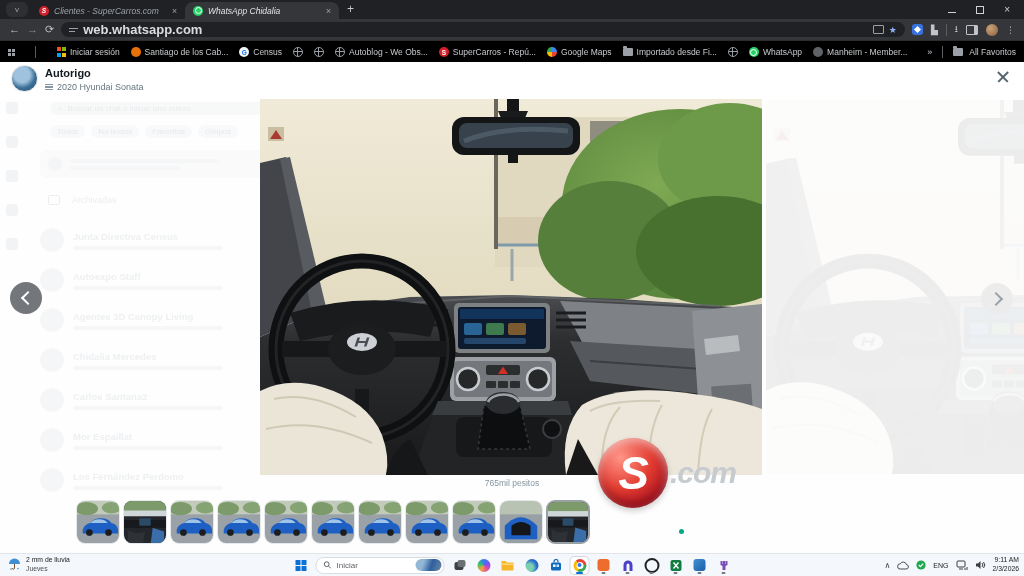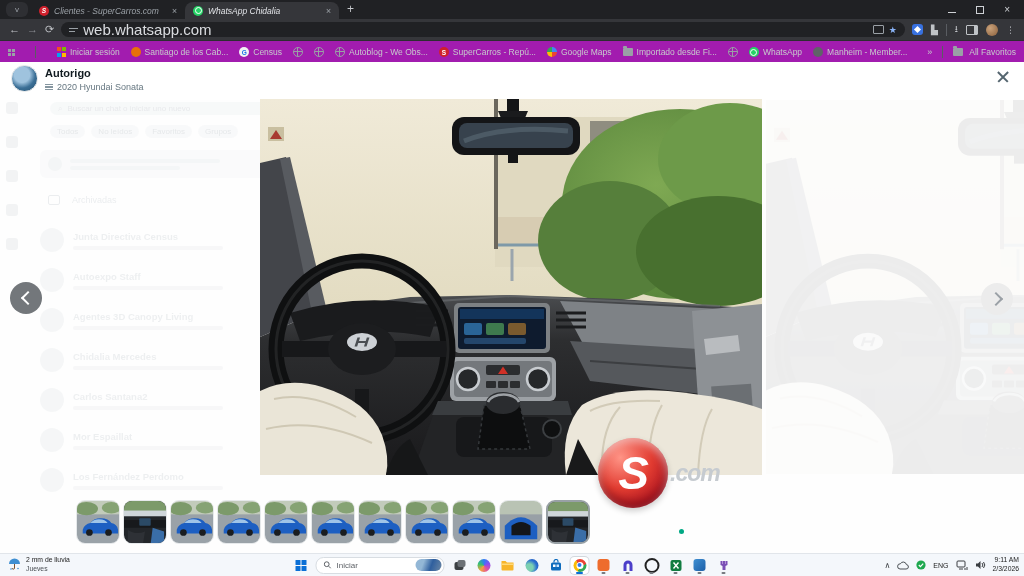--- a/index.html
+++ b/index.html
@@ -24,38 +24,38 @@
   .wincontrols{margin-left:auto;display:flex;align-items:center;gap:20px;padding:0 14px;height:100%;}
   .wc{width:8px;height:8px;position:relative;}
   .wc-min{border-bottom:1px solid #cfd2d6;height:5px;}
   .wc-max{border:1px solid #cfd2d6;width:6px;height:6px;}
   .wc-close{color:#cfd2d6;font-size:10px;line-height:8px;}
 
   .toolbar{position:absolute;top:19px;left:0;right:0;height:21px;background:#35363a;display:flex;align-items:center;gap:7px;padding:0 9px;}
   .navic{color:#c0c3c7;font-size:11px;line-height:1;}
   .navic.dim{color:#8b8e93;}
   .omnibox{flex:1;height:15px;border-radius:8px;background:#202124;display:flex;align-items:center;gap:5px;padding:0 8px;min-width:0;}
-  .omni-url{color:#dadce0;font-size:15px;flex:1;}
+  .omni-url{color:#dadce0;font-size:13px;flex:1;font-weight:bold;}
   .tune{display:flex;flex-direction:column;gap:2px;width:9px;}
   .tune i{height:1px;background:#9aa0a6;display:block;}
   .tune i:first-child{width:9px}.tune i:last-child{width:6px}
   .star{color:#8ab4f8;font-size:9px;}
   .cast{width:9px;height:7px;border:1px solid #9aa0a6;border-radius:1px;position:relative;}
   .tb-right{display:flex;align-items:center;gap:8px;}
   .ext-pin{width:11px;height:11px;border-radius:3px;background:#3871e0;display:flex;align-items:center;justify-content:center;}
   .ext-pin i{width:5px;height:5px;background:#fff;transform:rotate(45deg);display:block;}
   .puzzle{color:#c0c3c7;font-size:9px;}
   .vsep{width:1px;height:12px;background:#5a5d62;}
   .dl{color:#c0c3c7;font-size:9px;}
   .panelic{width:10px;height:8px;border:1px solid #c0c3c7;border-radius:1px;position:relative;}
   .panelic:before{content:"";position:absolute;right:0;top:0;bottom:0;width:3px;background:#c0c3c7;}
   .avatar-sm{width:12px;height:12px;border-radius:50%;background:radial-gradient(circle at 35% 35%,#caa27a,#8a5f3c);}
   .dots3{color:#c0c3c7;font-size:9px;letter-spacing:0;}
 
-  .bookmarksbar{position:absolute;top:40px;left:0;right:0;height:22px;background:#a21caf;border-top:1px solid #2c2d31;
+  .bookmarksbar{position:absolute;top:40px;left:0;right:0;height:22px;background:#000000;border-top:1px solid #2c2d31;
     border-bottom:1px solid #1c1d1f;display:flex;align-items:center;padding:0 8px;gap:12px;}
   .appsgrid{display:grid;grid-template-columns:3px 3px;grid-gap:1px;margin-right:4px;}
   .appsgrid i{width:3px;height:3px;background:#9aa0a6;display:block;}
   .bmsep{width:1px;height:12px;background:#5a5d62;margin:0 4px;}
   .bmlist{display:flex;align-items:center;gap:3px;flex:1;min-width:0;overflow:hidden;}
   .bm{display:flex;align-items:center;gap:4px;color:#c7cacd;font-size:8.5px;padding:2px 4px;border-radius:4px;white-space:nowrap;}
   .fi{width:10px;height:10px;flex:none;display:flex;align-items:center;justify-content:center;border-radius:50%;
     font-size:6.5px;font-weight:bold;color:#fff;}
   .fi.globe{border:1px solid #9aa0a6;width:8px;height:8px;position:relative;}
   .fi.globe:before{content:"";position:absolute;left:0;right:0;top:3px;height:1px;background:#9aa0a6;}
@@ -127,21 +127,21 @@
   
   .watermark{position:absolute;left:598px;top:372px;height:78px;display:flex;align-items:center;z-index:6;
     font-style:italic;font-weight:bold;letter-spacing:-1px;}
   .wm-ball{width:70px;height:70px;border-radius:50%;flex:none;
     background:radial-gradient(circle at 32% 28%,#ff9486,#e23c31 45%,#a60f1f 82%);
     box-shadow:inset 0 4px 8px rgba(255,255,255,.55), inset 0 -6px 10px rgba(90,0,10,.45), 0 3px 6px rgba(0,0,0,.2);
     color:#fff;font-size:46px;display:flex;align-items:center;justify-content:center;}
   .wm-uper{font-size:42px;color:#fdfdfd;margin-left:-16px;
     text-shadow:0 2px 2px rgba(130,40,40,.5),0 0 3px rgba(160,60,60,.35);}
   .wm-carros{font-size:44px;color:#cf1f2c;text-shadow:0 2px 2px rgba(255,255,255,.65);}
-  .wm-com{font-size:23px;color:#c6cbd0;margin-left:2px;font-style:italic;}
+  .wm-com{font-size:30px;color:#c6cbd0;margin-left:2px;font-style:italic;}
 
   
   .thumbs{position:absolute;left:76px;top:438px;display:flex;gap:3px;align-items:center;}
   .thumb{width:44px;height:44px;border-radius:9px;overflow:hidden;border:1px solid #e6e9eb;box-sizing:border-box;flex:none;}
   .thumb.selected{border:2px solid #98a0a5;}
   .thumb svg{display:block;width:100%;height:100%;}
   .tealdot{position:absolute;left:679px;top:467px;width:5px;height:5px;border-radius:50%;background:#00a884;}
 
   
   .taskbar{position:absolute;bottom:0;left:0;right:0;height:22px;background:#f4f7fb;border-top:1px solid #e1e5ea;}
@@ -584,20 +584,21 @@
         <path d="M306,376 Q300,330 322,306 Q352,288 408,292 Q470,298 502,310 L502,376 Z" fill="#ece7da"></path>
         <path d="M330,312 Q352,300 400,302" stroke="#d2cbb8" stroke-width="2" fill="none"></path>
         <path d="M342,376 Q340,330 360,308" stroke="#d2cbb8" stroke-width="2" fill="none"></path>
         <path d="M388,376 Q388,330 402,306" stroke="#d2cbb8" stroke-width="2" fill="none"></path>
         <path d="M438,376 Q440,330 452,310" stroke="#d2cbb8" stroke-width="2" fill="none"></path>
         <path d="M126,376 Q134,348 150,340 L168,376 Z" fill="#161718"></path>
         <path d="M306,376 L318,340 L338,376 Z" fill="#19191a"></path>
       </svg>
     </div>
 
+    <div class="caption">765mil pesitos</div>
 
     <div class="navbtn left">
         <span class="chev l"></span>
       </div>
     <div class="navbtn right">
         <span class="chev r"></span>
       </div>
 
     <div class="watermark">
       <span class="wm-ball">S</span>

